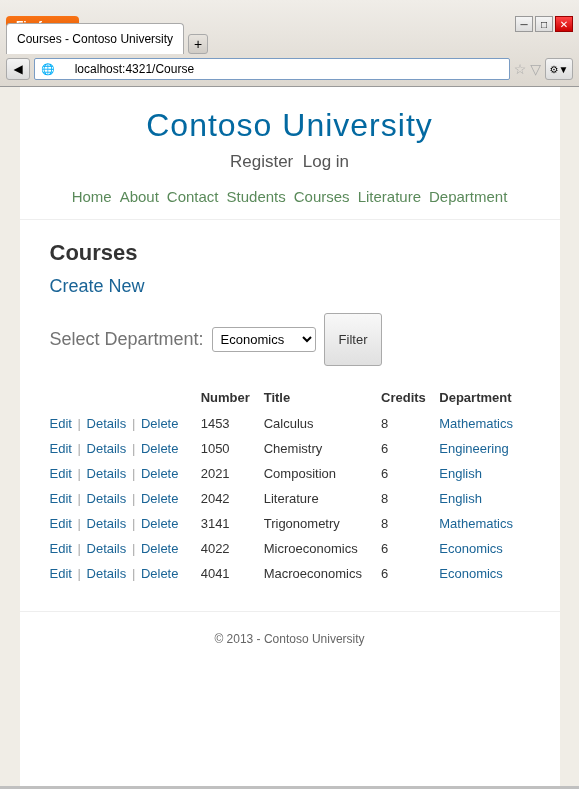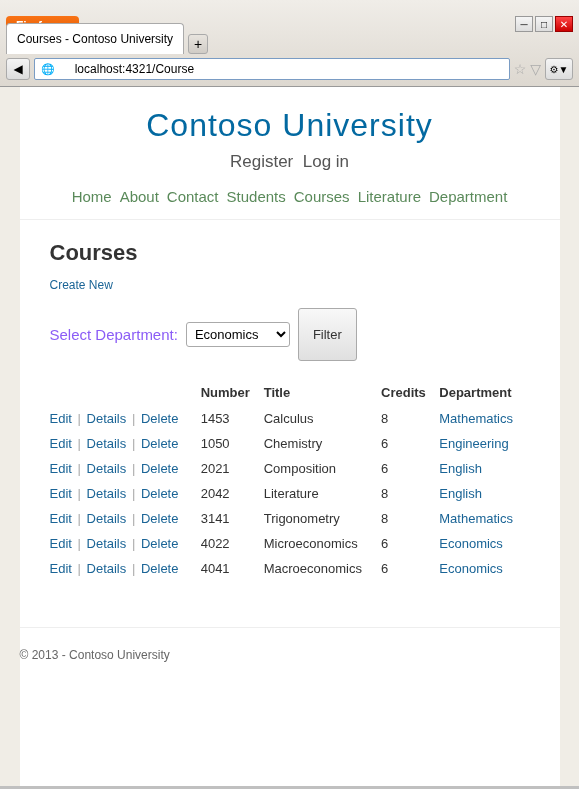--- a/index.html
+++ b/index.html
@@ -220,35 +220,35 @@
     .page-heading {
       font-size: 22px;
       font-weight: bold;
       color: #333;
       margin-bottom: 10px;
     }
 
     .create-new-link {
       color: #1a6496;
       text-decoration: none;
-      font-size: 12px;
+      font-size: 18px;
       display: inline-block;
       margin-bottom: 16px;
     }
 
     .filter-row {
       display: flex;
       align-items: center;
       gap: 8px;
       margin-bottom: 20px;
     }
 
     .filter-label {
-      font-size: 15px;
-      color: #8b5cf6;
+      font-size: 18px;
+      color: #737373;
     }
 
     .dept-select {
       border: 1px solid #aaa;
       border-radius: 3px;
       padding: 3px 4px;
       font-size: 13px;
       background: white;
       min-width: 100px;
     }
@@ -288,25 +288,26 @@
     .action-links a {
       color: #1a6496;
       text-decoration: none;
       font-size: 13px;
     }
     .action-sep { color: #aaa; margin: 0 2px; }
 
     .dept-link { color: #1a6496; text-decoration: none; }
 
     .site-footer {
+      text-align: center;
       padding: 20px 0;
       font-size: 12px;
       color: #666;
       border-top: 1px solid #eee;
-      margin-top: 26px;
+      margin-top: 5px;
     }
   </style>
 </head>
 <body>
 
 <div class="browser-chrome">
 
   <div class="title-bar">
     <button class="firefox-btn">
       <span>Firefox</span>

